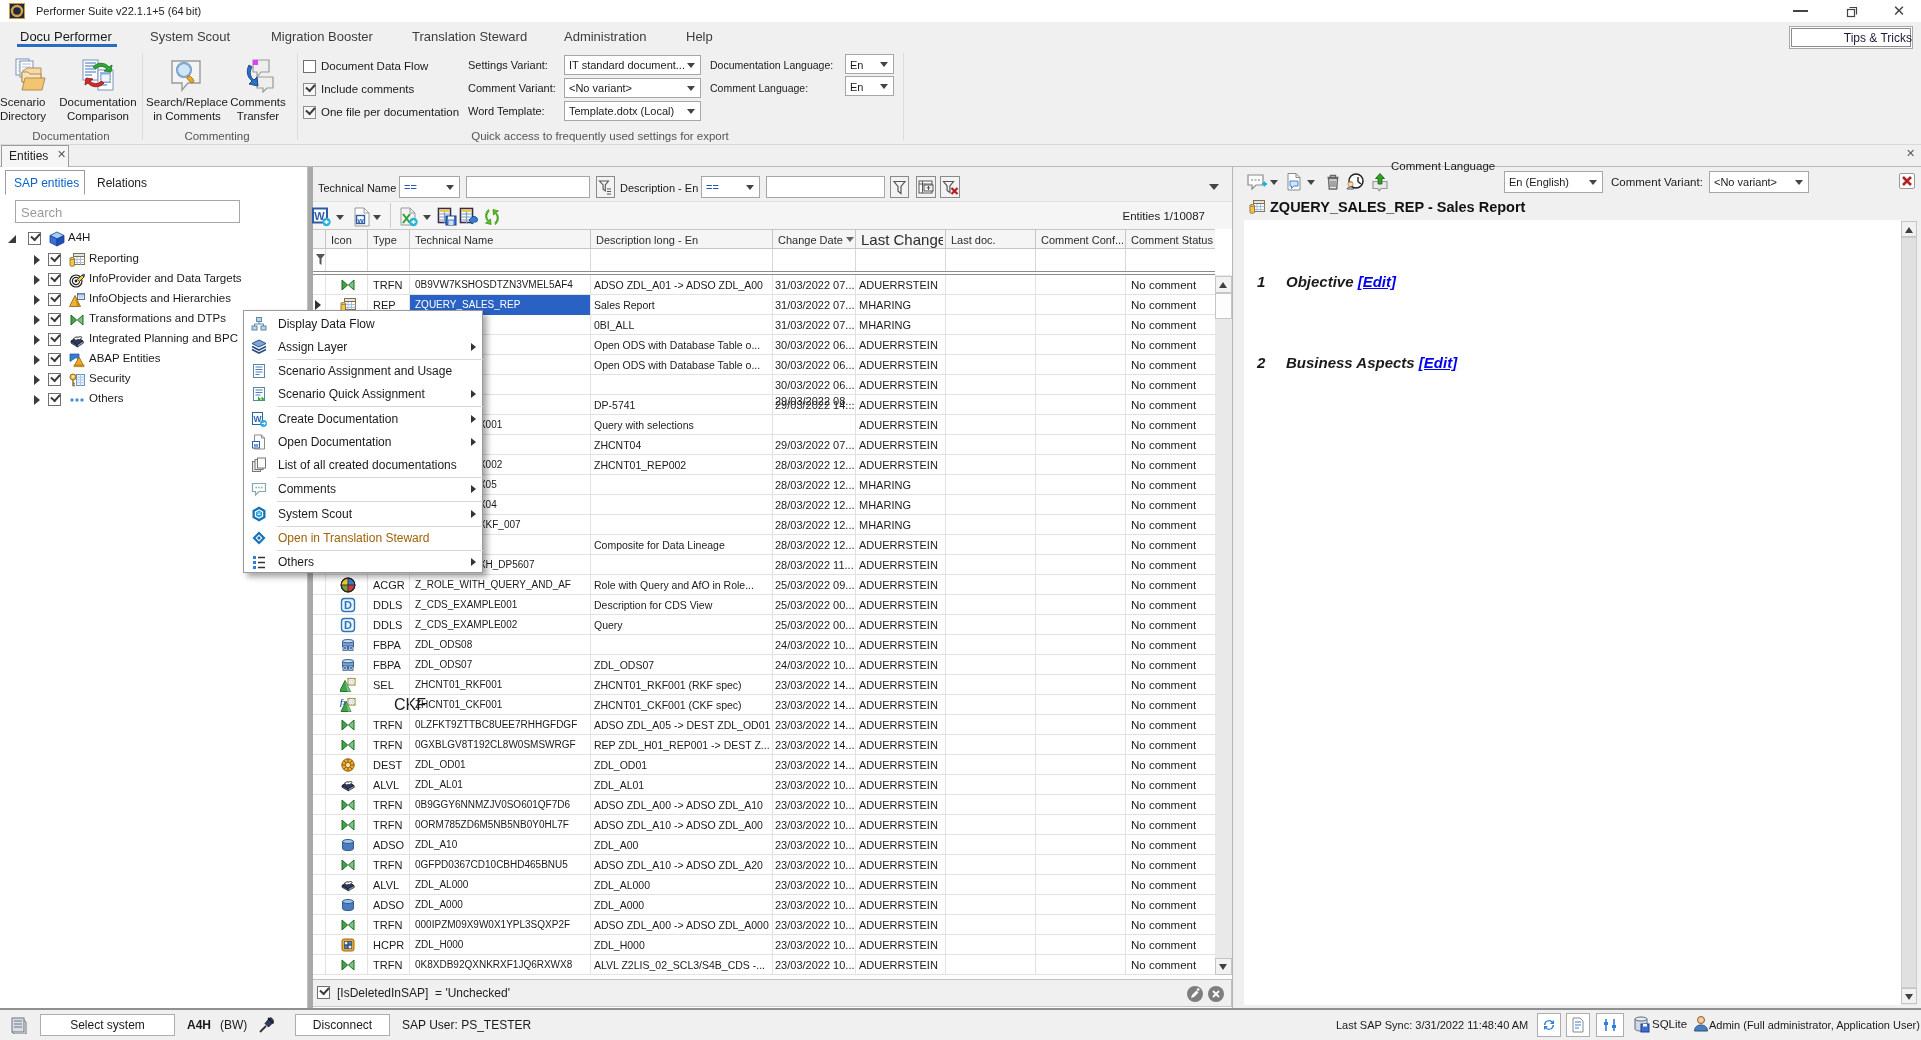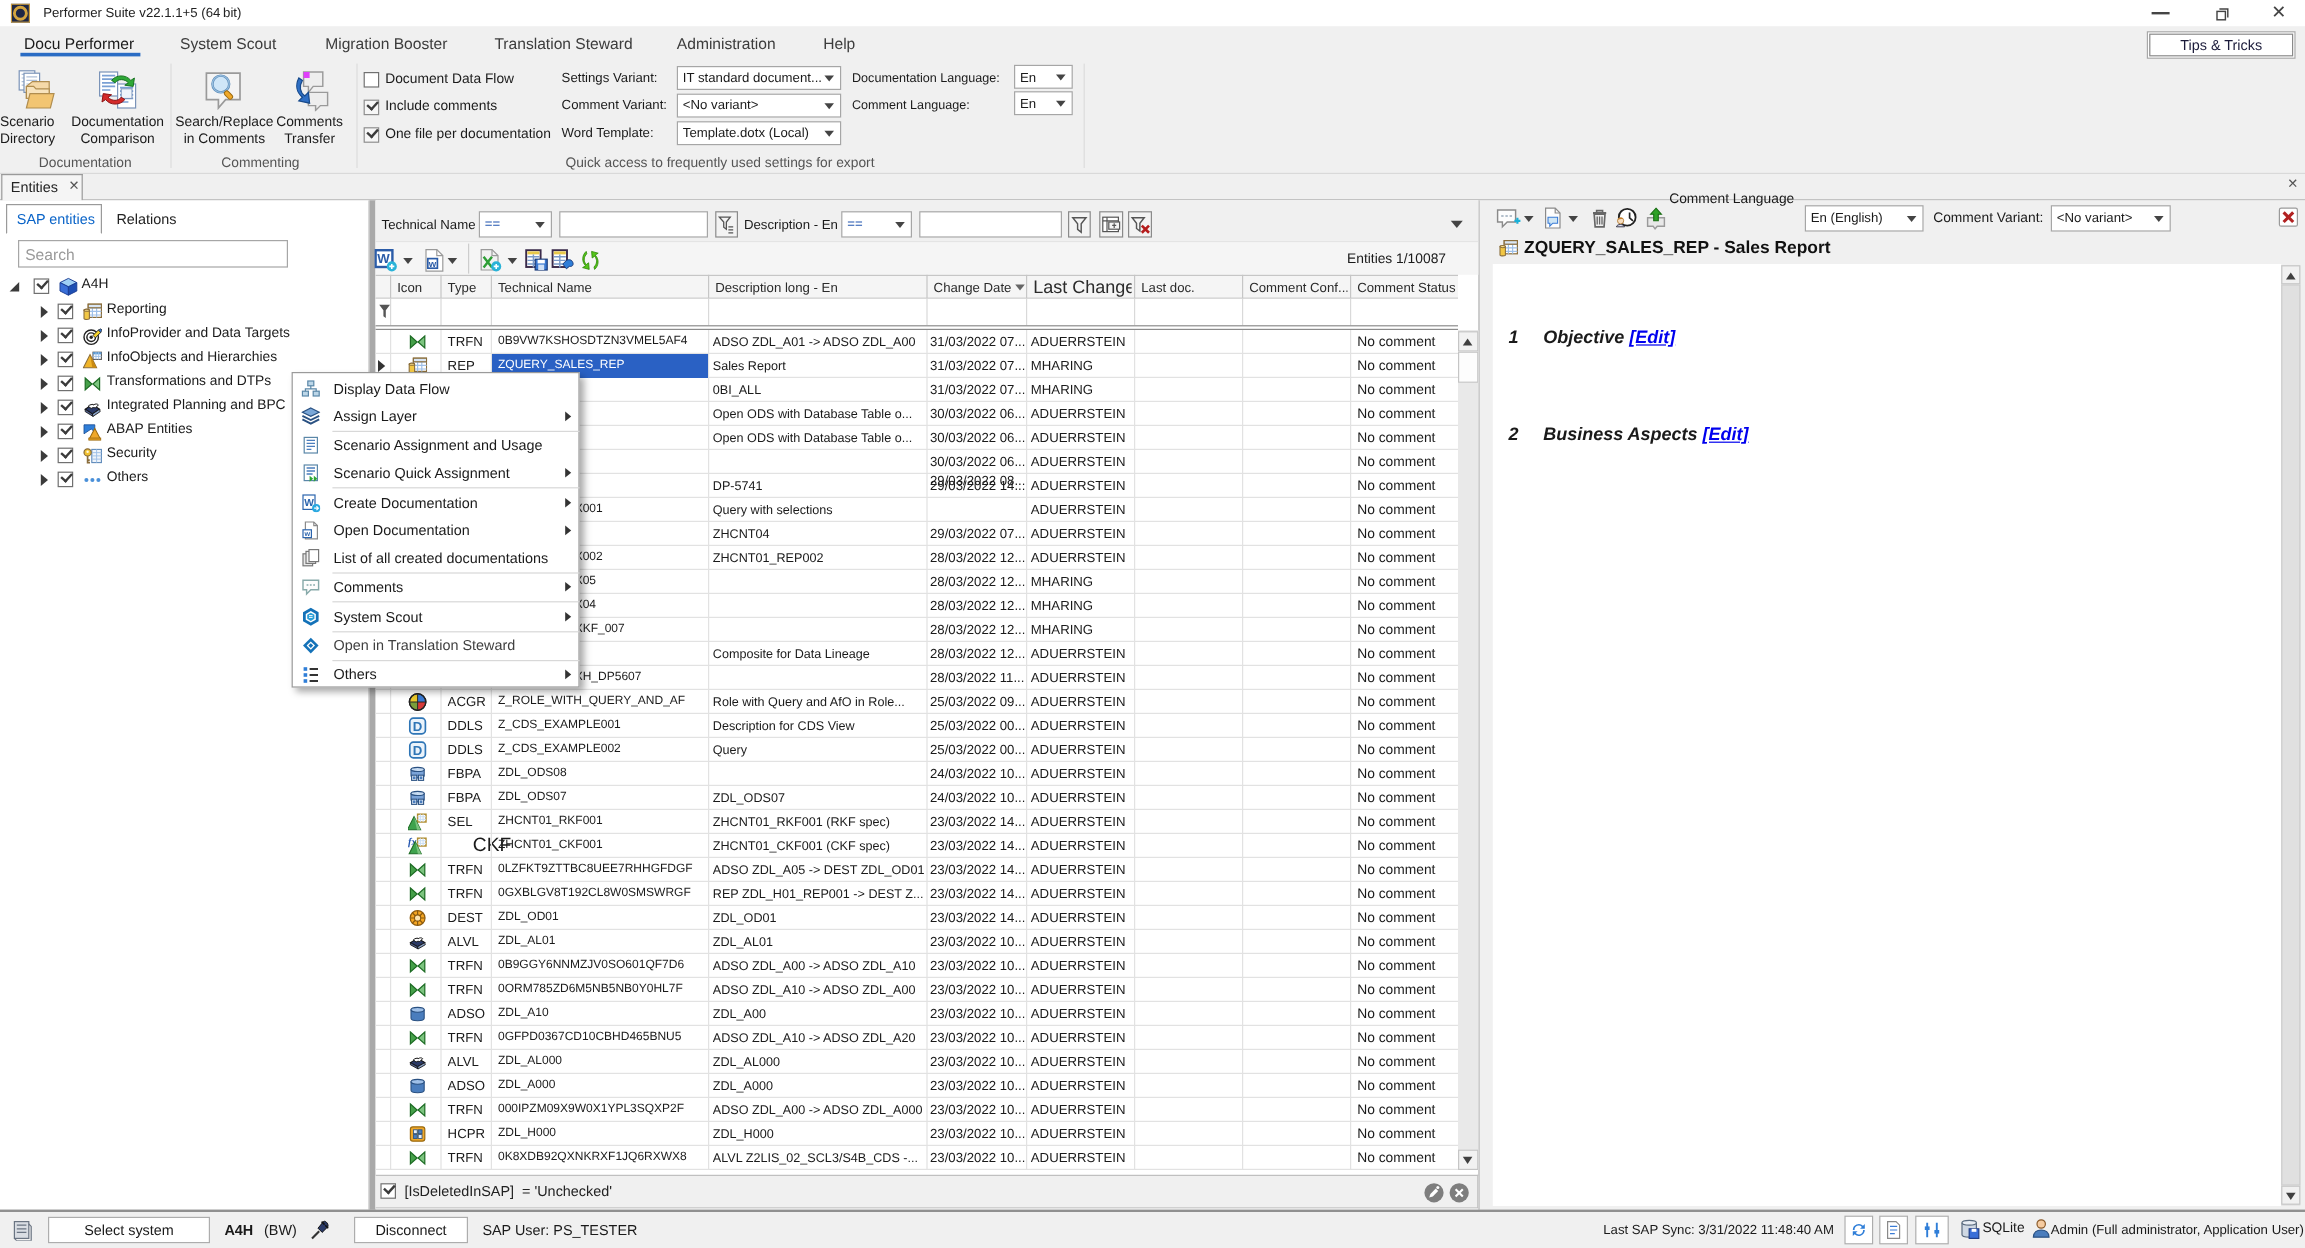--- a/index.html
+++ b/index.html
@@ -32,21 +32,21 @@
 <div class="ab" style="left:0;top:22px;width:1921px;height:28px;background:#f0f0f0"></div>
 <div class="ab" style="left:20px;top:29px;font-size:13px;color:#1a1a1a">Docu Performer</div>
 <div class="ab" style="left:150px;top:29px;font-size:13px;color:#3c3c3c">System Scout</div>
 <div class="ab" style="left:271px;top:29px;font-size:13px;color:#3c3c3c">Migration Booster</div>
 <div class="ab" style="left:412px;top:29px;font-size:13px;color:#3c3c3c">Translation Steward</div>
 <div class="ab" style="left:564px;top:29px;font-size:13px;color:#3c3c3c">Administration</div>
 <div class="ab" style="left:686px;top:29px;font-size:13px;color:#3c3c3c">Help</div>
 <div class="ab" style="left:17px;top:44px;width:100px;height:3px;background:#2a6cc4"></div>
 <div class="ab" style="left:1789px;top:26px;width:124px;height:23px;background:#fff;border:1px solid #a8a8a8">
     <div class="ab" style="left:1px;top:1px;right:1px;bottom:1px;border:1px solid #8a8a8a"></div>
-    <div class="ab" style="left:0;top:4px;width:100%;text-align:center;font-size:12px;color:#1b1b3a">Tips &amp; Tricks</div>
+    <div class="ab" style="left:0;top:4px;width:100%;text-align:right;font-size:12px;color:#1b1b3a">Tips &amp; Tricks</div>
   </div>
 <div class="ab" style="left:0;top:50px;width:1921px;height:95px;background:#f0f0f0;border-bottom:1px solid #d9d9d9"></div>
 <div class="ab" style="left:14px;top:57px;width:34px;height:36px"><svg width="34" height="36" viewBox="0 0 34 36" style="">
       <g>
         <rect x="2" y="2" width="13" height="16" fill="#fff" stroke="#7a93b8" stroke-width="1"></rect>
         <path d="M4 5h9M4 8h9M4 11h9M4 14h9" stroke="#aebfd8" stroke-width="1"></path>
         <rect x="6" y="4" width="13" height="16" fill="#fff" stroke="#7a93b8" stroke-width="1"></rect>
         <path d="M8 7h9M8 10h9M8 13h9M8 16h9" stroke="#aebfd8" stroke-width="1"></path>
         <path d="M8 15l5-4 14 0 0 14-19 0z" fill="#f5d9a8" stroke="#b08d4f" stroke-width="1"></path>
         <path d="M8 15l6 0 2 2 11 0 0 8-19 0z" fill="#f7e3bd" stroke="#b08d4f" stroke-width="1"></path>
@@ -946,21 +946,21 @@
         <path d="M6.5 7h3M6.5 8.5h3" stroke="#fff" stroke-width="0.8"></path>
       </svg></div>
 <div class="ab" style="left:34px;top:195.60000000000002px;font-size:12px;color:#1a1a1a">System Scout</div>
 <div class="ab" style="left:227px;top:198.60000000000002px;width:0;height:0;border-top:4.5px solid transparent;border-bottom:4.5px solid transparent;border-left:5.5px solid #333"></div>
 <div class="ab" style="left:33px;top:214.60000000000002px;width:206px;height:1px;background:#d8d8d8"></div>
 <div class="ab" style="left:7px;top:219.00000000000003px;width:16px;height:16px"><svg width="16" height="16" viewBox="0 0 16 16" style="">
         <path d="M8 1.5L14.5 8 8 14.5 1.5 8z" fill="#1472b8"></path>
         <path d="M8 4.5L11.5 8 8 11.5 4.5 8z" fill="#fff"></path>
         <path d="M8 6L10 8 8 10 6 8z" fill="#1472b8"></path>
       </svg></div>
-<div class="ab" style="left:34px;top:220.00000000000003px;font-size:12px;color:#404040">Open in Translation Steward</div>
+<div class="ab" style="left:34px;top:220.00000000000003px;font-size:12px;color:#a16207">Open in Translation Steward</div>
 <div class="ab" style="left:33px;top:239.00000000000003px;width:206px;height:1px;background:#d8d8d8"></div>
 <div class="ab" style="left:7px;top:243.40000000000003px;width:16px;height:16px"><svg width="16" height="16" viewBox="0 0 16 16" style="">
         <rect x="2" y="2" width="3" height="3" fill="#2f7ed8"></rect>
         <rect x="2" y="7" width="3" height="3" fill="#2f7ed8"></rect>
         <rect x="2" y="12" width="3" height="3" fill="#2f7ed8"></rect>
         <path d="M7 3.5h7M7 8.5h7M7 13.5h7" stroke="#333" stroke-width="1.6"></path>
       </svg></div>
 <div class="ab" style="left:34px;top:244.40000000000003px;font-size:12px;color:#1a1a1a">Others</div>
 <div class="ab" style="left:227px;top:247.40000000000003px;width:0;height:0;border-top:4.5px solid transparent;border-bottom:4.5px solid transparent;border-left:5.5px solid #333"></div>
 </div>

